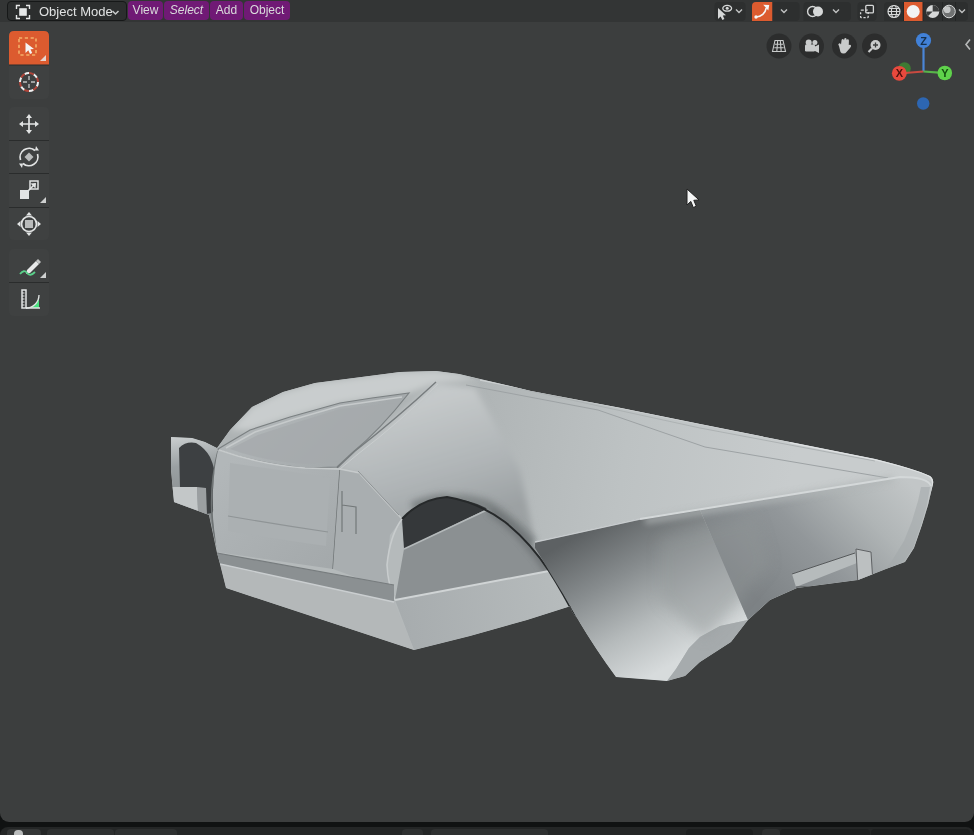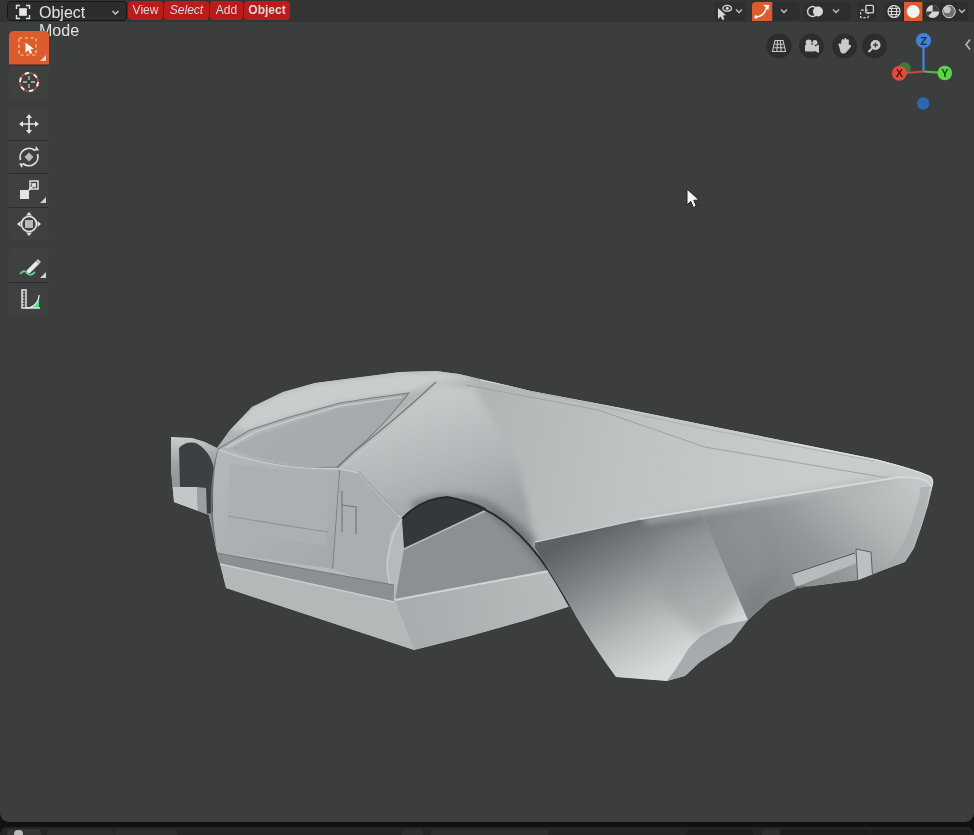--- a/index.html
+++ b/index.html
@@ -1,25 +1,25 @@
 <!DOCTYPE html>
 <html><head>
 <meta charset="utf-8">
 <style>
   html,body{margin:0;padding:0;background:#101212;}
   #app{position:relative;width:974px;height:835px;overflow:hidden;
        font-family:"Liberation Sans",sans-serif;background:#101212;}
   #viewport{position:absolute;left:0;top:0;width:974px;height:822px;
        background:#3c3e3e;border-radius:0 0 9px 9px;}
   #header{position:absolute;left:0;top:0;width:974px;height:22px;background:#333535;}
-  .menubtn{position:absolute;top:1px;height:19px;line-height:19px;background:#b91c1c;
+  .menubtn{position:absolute;top:1px;height:19px;line-height:19px;background:#701a75;
        border-radius:4px;color:#d9dbdb;font-size:12px;text-align:center;}
   #modebtn{position:absolute;left:7px;top:1px;width:120px;height:20px;background:#2c2e2e;
        border:1px solid #161818;border-radius:4px;box-sizing:border-box;}
-  #modebtn .txt{position:absolute;left:31px;top:2px;font-size:16px;color:#e0e2e2;}
+  #modebtn .txt{position:absolute;left:31px;top:2px;font-size:13px;color:#e0e2e2;}
   .chev{position:absolute;width:9px;height:9px;}
   #bottomstrip{position:absolute;left:0;top:822px;width:974px;height:5px;background:#101212;}
   #timeline{position:absolute;left:0;top:827px;width:974px;height:8px;background:#242626;border-radius:9px 9px 0 0;}
   .tlb{position:absolute;top:829px;height:6px;background:#2e3030;border-radius:4px 4px 0 0;}
   .tlbd{position:absolute;top:829px;height:6px;background:#1d1f1f;border-radius:4px 4px 0 0;}
 </style>
 </head>
 <body>
 <div id="app">
   <div id="viewport"></div>
@@ -183,21 +183,21 @@
       <rect x="4.2" y="4.2" width="7.6" height="7.6" fill="#e6e8e8"></rect>
     </svg>
     <span class="txt">Object Mode</span>
     <svg class="chev" style="left:103px;top:6px;" viewBox="0 0 9 9">
       <path d="M1.5 3 L4.5 6 L7.5 3" stroke="#c8caca" stroke-width="1.5" fill="none"></path>
     </svg>
   </div>
   <div class="menubtn" style="left:128px;width:35px;">View</div>
   <div class="menubtn" style="left:164px;width:45px;font-style:italic;">Select</div>
   <div class="menubtn" style="left:210px;width:33px;">Add</div>
-  <div class="menubtn" style="left:244px;width:46px;font-weight:bold;">Object</div>
+  <div class="menubtn" style="left:244px;width:46px;">Object</div>
 
   <svg width="46" height="300" viewBox="0 0 46 300" style="position:absolute;left:6px;top:29px;">
     <defs>
       <g id="cornertri">
           <path d="M0 0 L6 0 L6 -6 Z" fill="#e8eaea" opacity="0.85"></path>
         </g>
     </defs>
 
     <path d="M3 36 v-29 q0-5 5-5 h30 q5 0 5 5 v29 Z" fill="#dc5b2f"></path>
     <path d="M3 36 h40 v29 q0 5 -5 5 h-30 q-5 0 -5 -5 Z" fill="#3f4141"></path>

